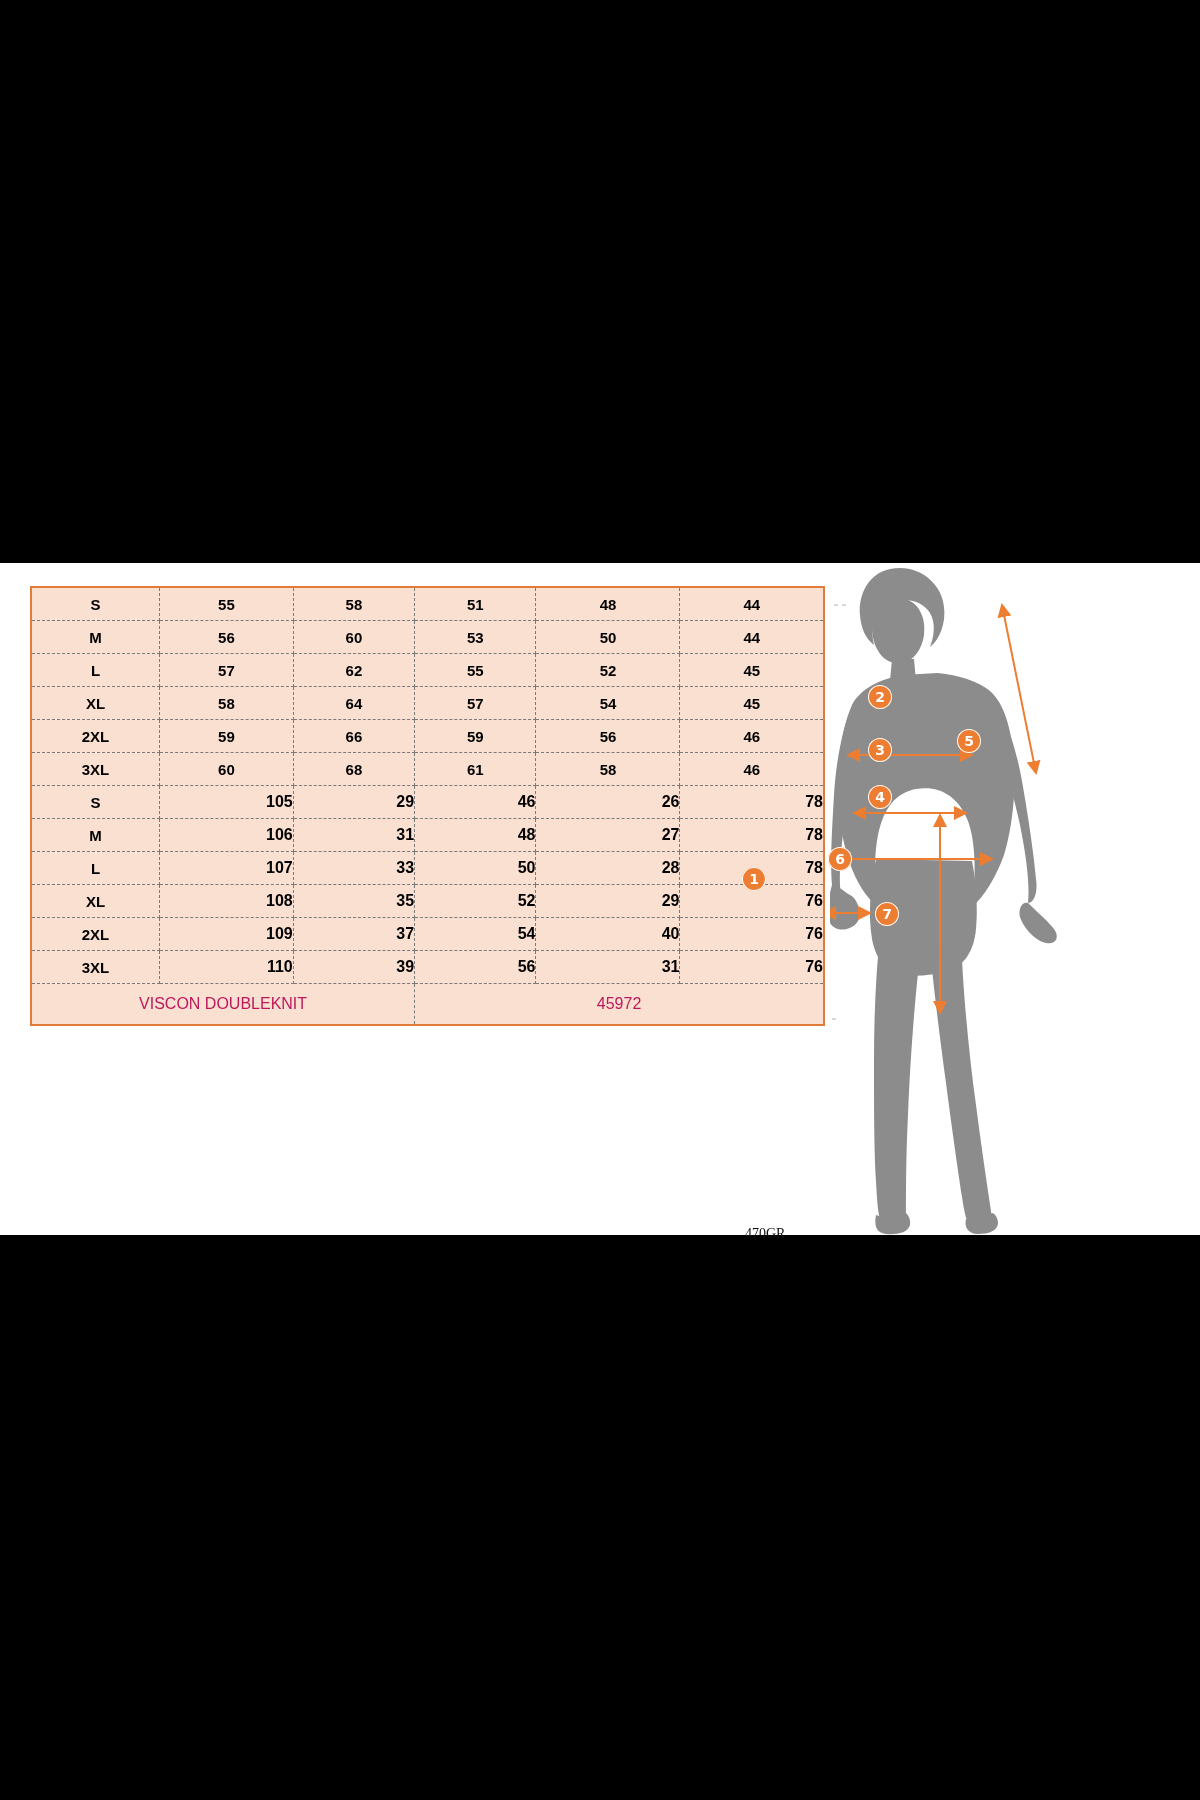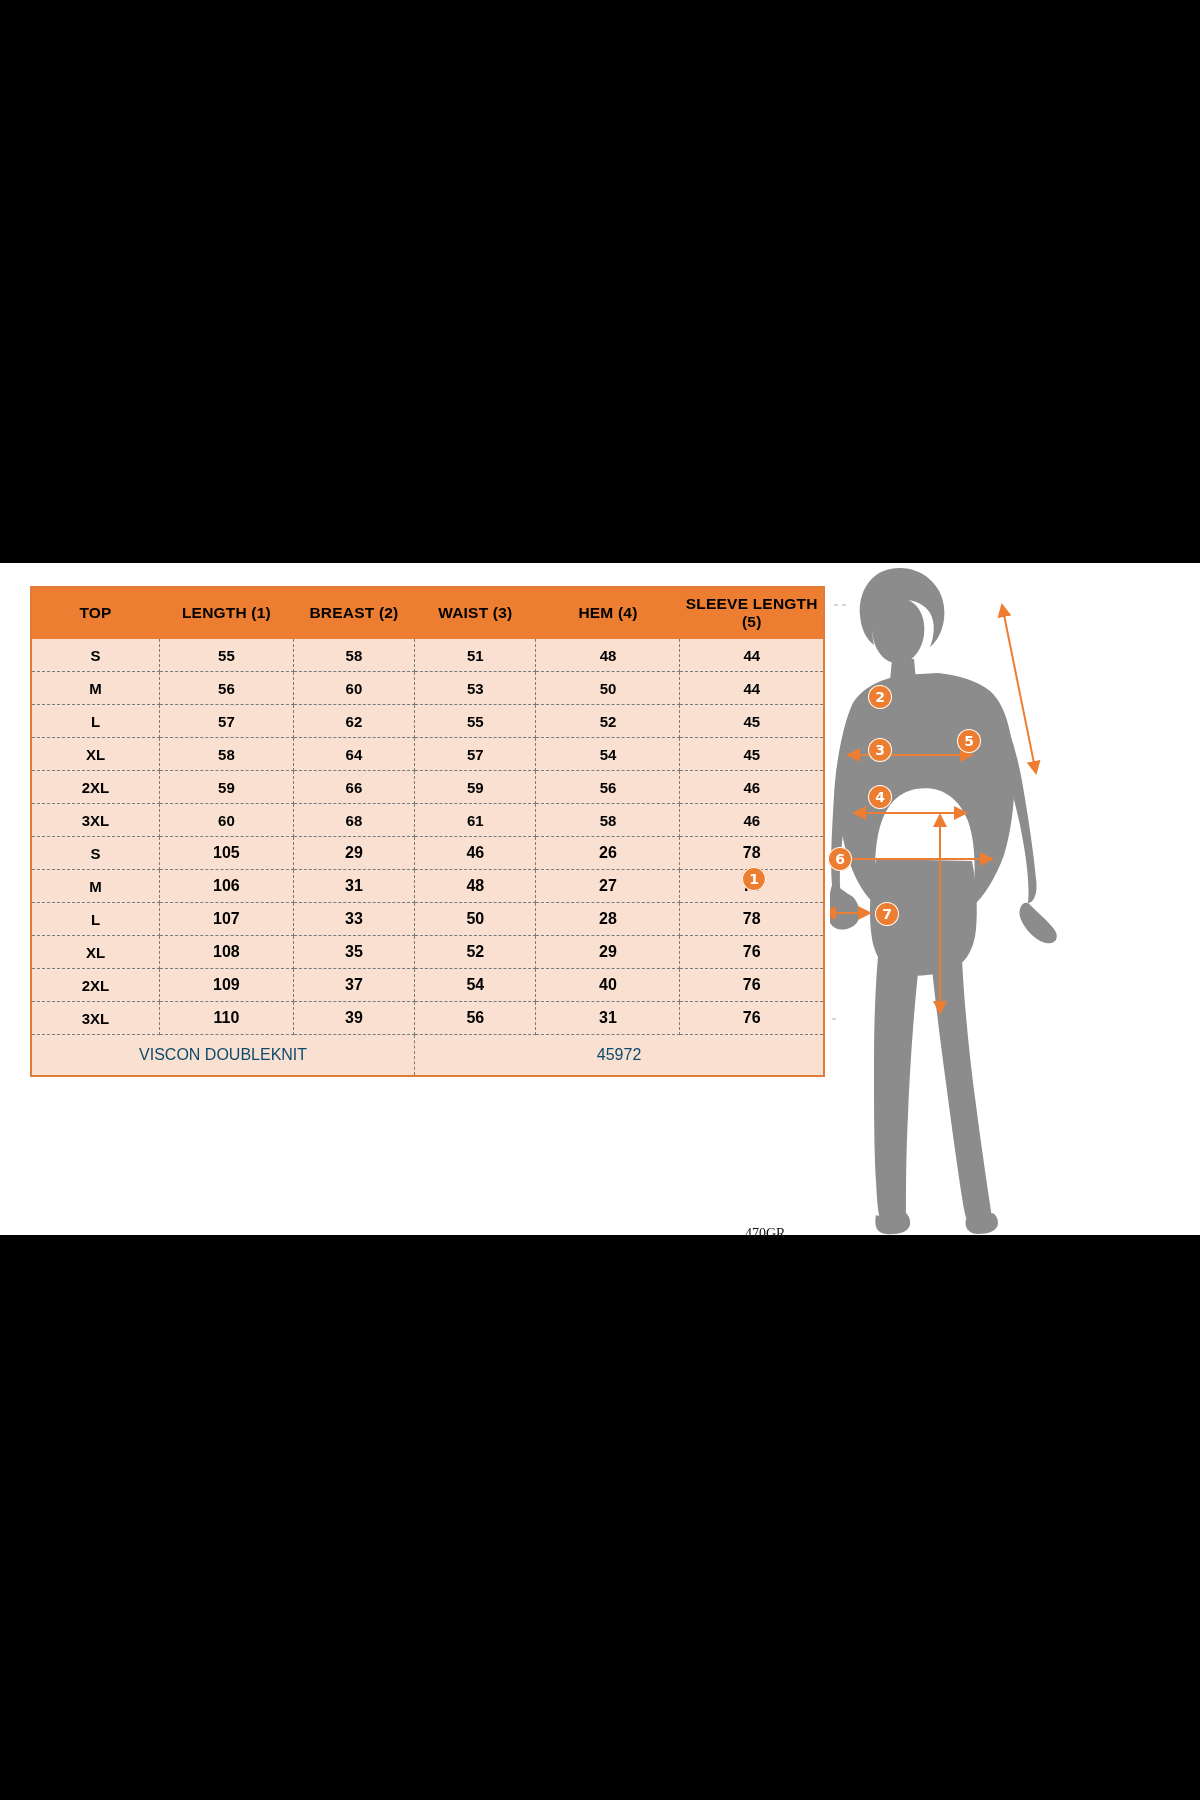--- a/index.html
+++ b/index.html
@@ -77,36 +77,37 @@
 
   
   tr.datarow.small td.valcell {
     font-size: 15px;
     font-weight: bold;
   }
 
   tr.datarow.big td.valcell {
     font-size: 16px;
     font-weight: bold;
+    text-align: right;
   }
 
   tr.footrow td {
     background: #ed7d31;
     color: #000000;
     font-weight: bold;
     font-size: 15.5px;
     height: 38px;
     border: 1px solid #ed7d31;
   }
 
   tr.footvals td {
     background: #fae0d0;
     height: 40px;
     font-size: 16px;
-    color: #0c4a6e;
+    color: #be185d;
   }
 
   
   #weight-label {
     position: absolute;
     left: 745px;
     top: 1190px;
     font-size: 14px;
     color: #111111;
     font-family: "Liberation Serif", serif;
@@ -149,28 +150,20 @@
         <colgroup>
           <col style="width:125px">
           <col style="width:130px">
           <col style="width:118px">
           <col style="width:118px">
           <col style="width:140px">
           <col style="width:140px">
         </colgroup>
         <tbody>
 
-          <tr class="headrow">
-            <td>TOP</td>
-            <td>LENGTH (1)</td>
-            <td>BREAST (2)</td>
-            <td>WAIST (3)</td>
-            <td>HEM (4)</td>
-            <td>SLEEVE LENGTH (5)</td>
-          </tr>
 
           <tr class="datarow small">
             <td class="sizecell">S</td>
             <td class="valcell">55</td>
             <td class="valcell">58</td>
             <td class="valcell">51</td>
             <td class="valcell">48</td>
             <td class="valcell">44</td>
           </tr>
           <tr class="datarow small">

